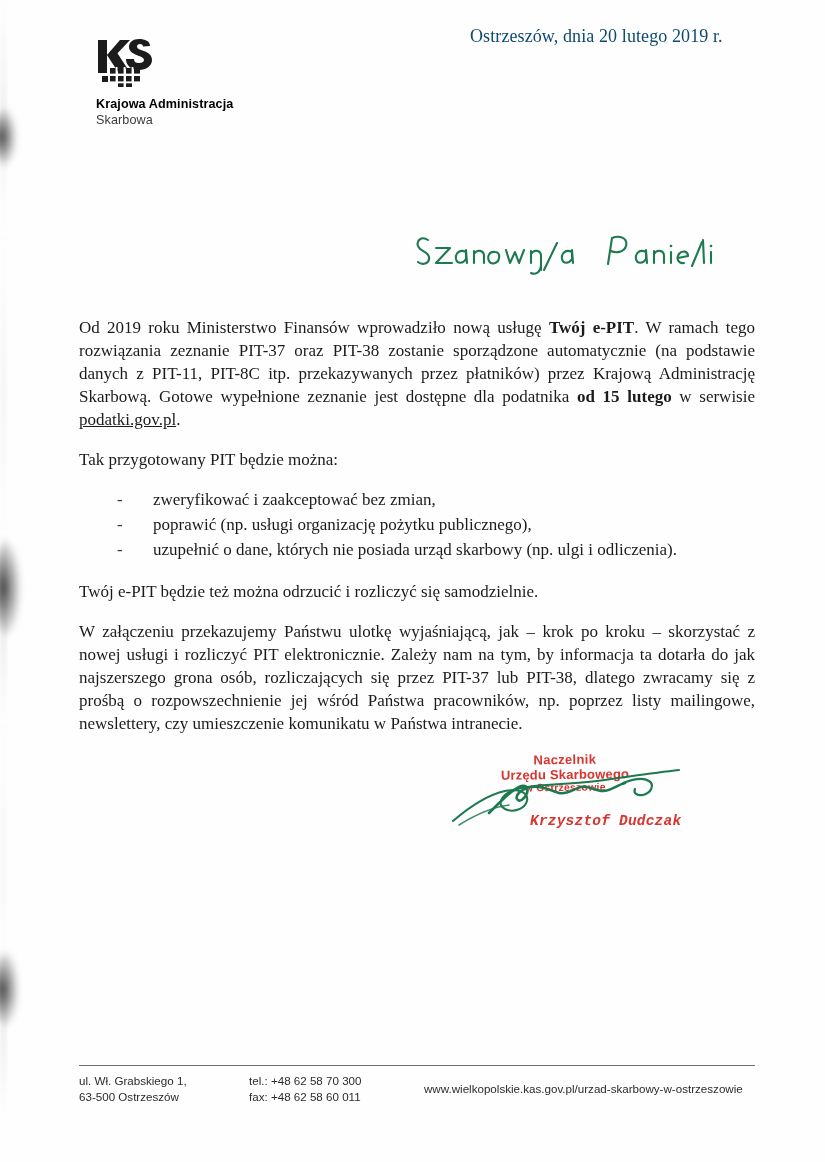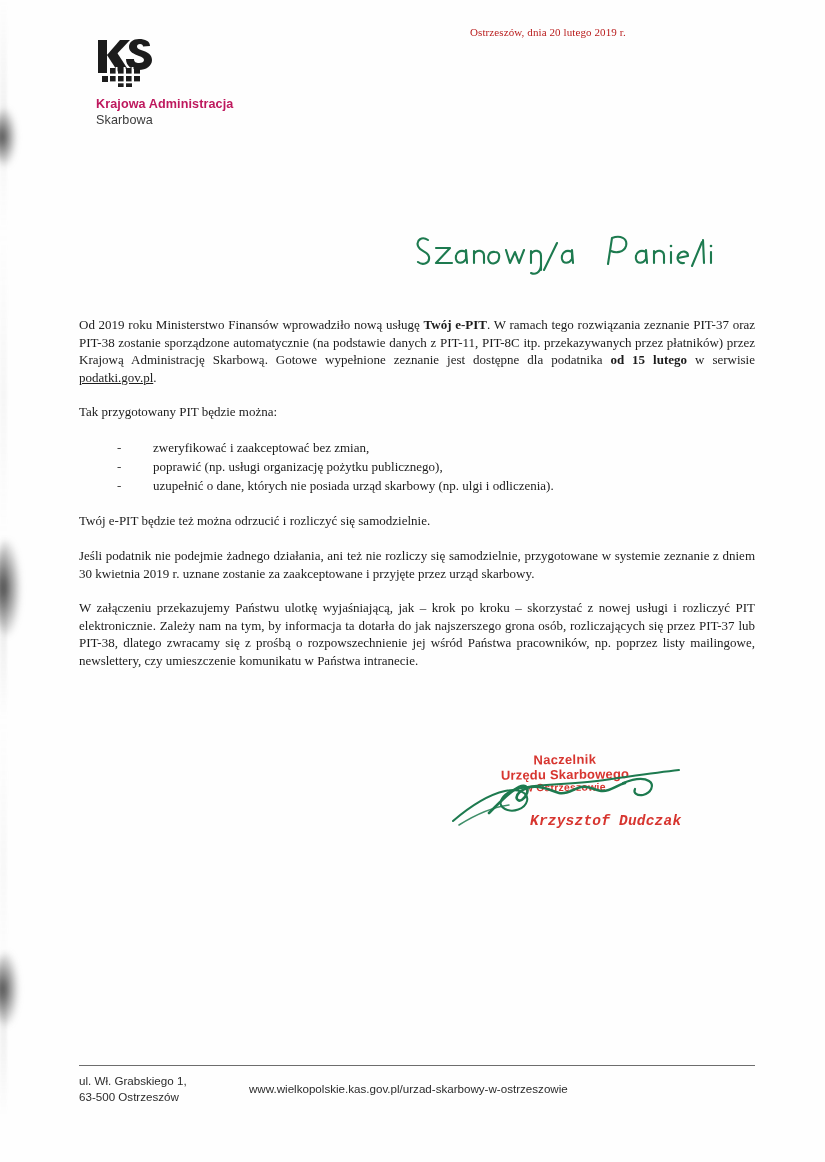--- a/index.html
+++ b/index.html
@@ -57,43 +57,43 @@
       rgba(120,120,120,0.13) 86%,
       rgba(255,255,255,0) 96%);
     filter: blur(1.2px);
   }
 
   
   .date-line {
     position: absolute;
     left: 470px;
     top: 26px;
-    font-size: 11px;
+    font-size: 18px;
     letter-spacing: 0.1px;
-    color: #b91c1c;
+    color: #0c4a6e;
   }
 
   
   .letterhead {
     position: absolute;
     left: 96px;
     top: 38px;
     width: 230px;
   }
   .kas-logo {
     width: 58px;
     height: 50px;
     display: block;
   }
   .brand-name {
     margin-top: 8px;
     font-family: "Liberation Sans", "DejaVu Sans", sans-serif;
     font-size: 12.6px;
     font-weight: bold;
-    color: #be185d;
+    color: #000000;
     letter-spacing: 0.1px;
     line-height: 1.28;
   }
   .brand-sub {
     font-family: "Liberation Sans", "DejaVu Sans", sans-serif;
     font-size: 12.6px;
     font-weight: normal;
     color: #3b3b3b;
     letter-spacing: 0.1px;
     line-height: 1.28;
@@ -120,21 +120,21 @@
     height: 54px;
   }
   .salutation-hand svg { display: block; overflow: visible; }
 
   
   .body {
     position: absolute;
     left: 79px;
     top: 316px;
     width: 676px;
-    font-size: 13px;
+    font-size: 17px;
     line-height: 1.355;
     color: #1b1b1b;
   }
   .body p {
     margin: 0 0 17px 0;
     text-align: justify;
     text-justify: inter-word;
   }
   .body p.last-block { margin-bottom: 0; }
   .body b { font-weight: bold; }
@@ -335,21 +335,20 @@
 
     <p class="intro-line">Tak przygotowany PIT będzie można:</p>
 
     <ul class="bullets">
       <li><span class="dash">-</span><span>zweryfikować i zaakceptować bez zmian,</span></li>
       <li><span class="dash">-</span><span>poprawić (np. usługi organizację pożytku publicznego),</span></li>
       <li><span class="dash">-</span><span>uzupełnić o dane, których nie posiada urząd skarbowy (np. ulgi i odliczenia).</span></li>
     </ul>
 
     <p>Twój e-PIT będzie też można odrzucić i rozliczyć się samodzielnie.</p>
-    <p>Jeśli podatnik nie podejmie żadnego działania, ani też nie rozliczy się samodzielnie, przygotowane w systemie zeznanie z dniem 30 kwietnia 2019 r. uznane zostanie za zaakceptowane i przyjęte przez urząd skarbowy.</p>
     <p class="last-block">W załączeniu przekazujemy Państwu ulotkę wyjaśniającą, jak – krok po kroku – skorzystać z nowej usługi i rozliczyć PIT elektronicznie. Zależy nam na tym, by informacja ta dotarła do jak najszerszego grona osób, rozliczających się przez PIT-37 lub PIT-38, dlatego zwracamy się z prośbą o rozpowszechnienie jej wśród Państwa pracowników, np. poprzez listy mailingowe, newslettery, czy umieszczenie komunikatu w Państwa intranecie.</p>
   </div>
 
   <div class="sign-area">
     <div class="stamp">
       <div class="l1">Naczelnik</div>
       <div class="l2">Urzędu Skarbowego</div>
       <div class="l3">w Ostrzeszowie</div>
     </div>
 
@@ -370,18 +369,22 @@
 
     <div class="stamp-name">Krzysztof Dudczak</div>
   </div>
 
   <div class="footer-rule"></div>
   <div class="footer">
     <div class="col-addr">
       <div>ul. Wł. Grabskiego 1,</div>
       <div>63-500 Ostrzeszów</div>
     </div>
+    <div class="col-tel">
+      <div>tel.: +48 62 58 70 300</div>
+      <div>fax: +48 62 58 60 011</div>
+    </div>
     <div class="col-web">
       <div>www.wielkopolskie.kas.gov.pl/urzad-skarbowy-w-ostrzeszowie</div>
     </div>
   </div>
 
 </div>
 
 </body></html>

